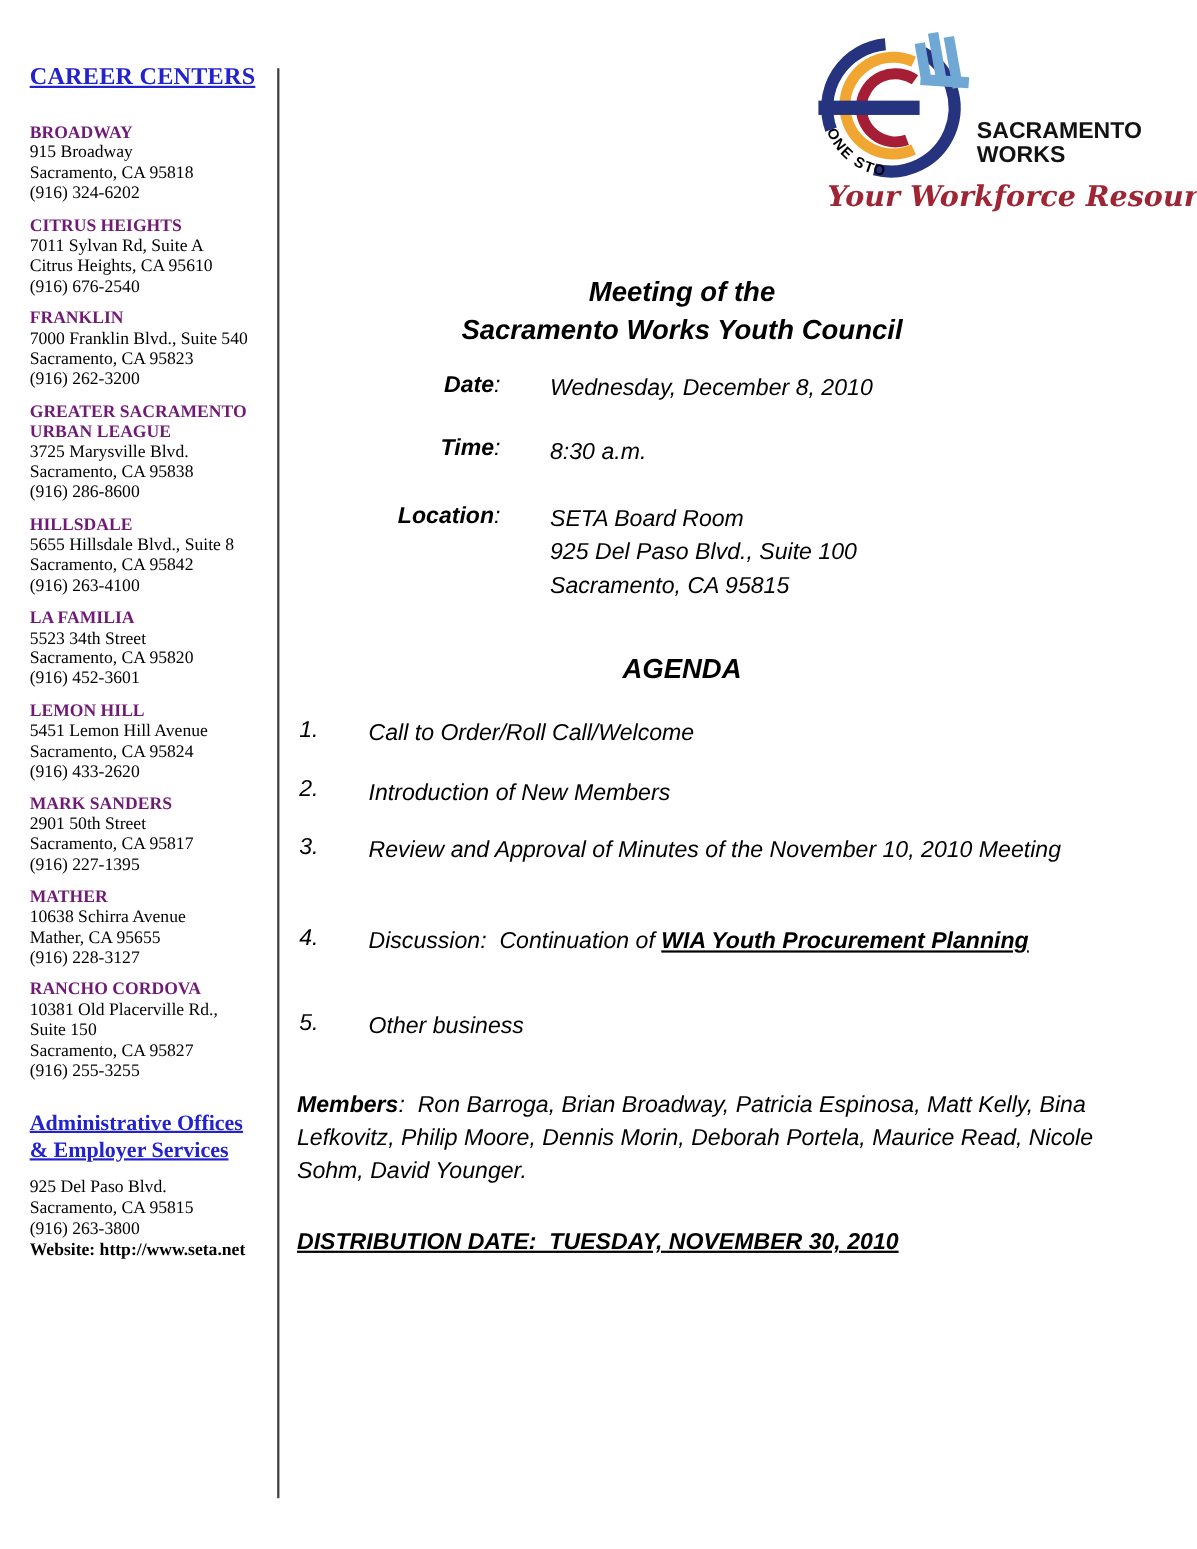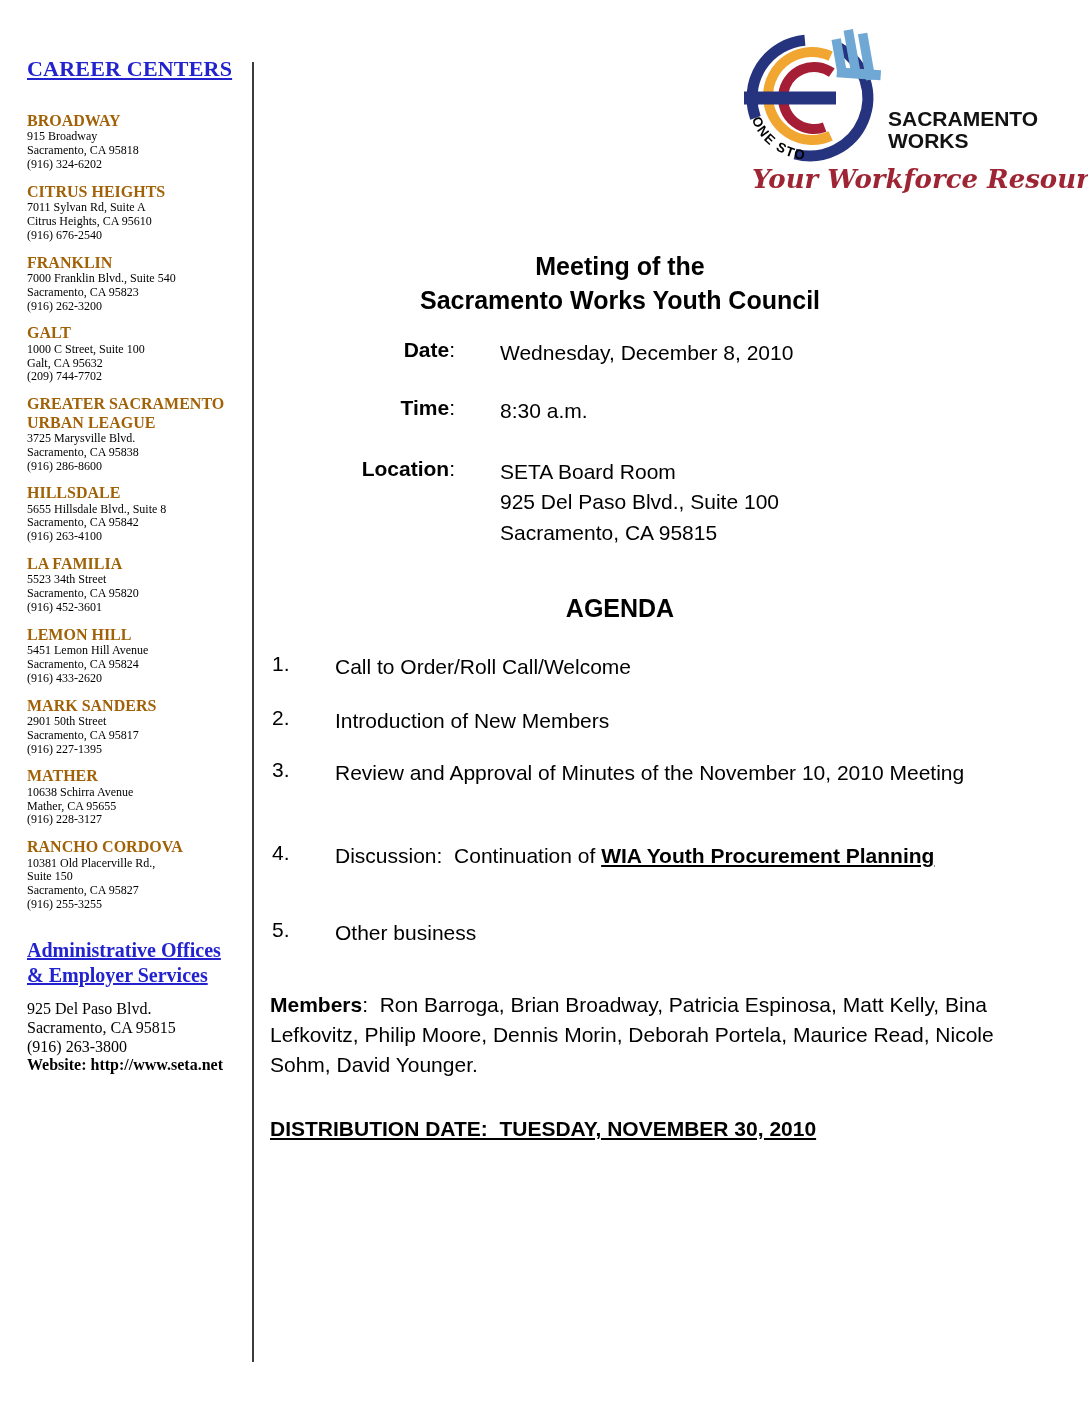--- a/index.html
+++ b/index.html
@@ -4,40 +4,40 @@
 <style>
   html,body { margin:0; padding:0; background:#ffffff; }
   .page { position:relative; width:1088px; height:1408px; background:#ffffff; overflow:hidden;
           font-family:"Liberation Serif", serif; color:#000; }
 
   
   .sidebar { position:absolute; left:27px; top:56px; width:216px; }
   .sb-title { font-size:22px; font-weight:bold; color:#2222CE; text-decoration:underline;
               margin-bottom:30px; letter-spacing:0.2px; }
   .center { margin-bottom:11px; }
-  .center-name { font-size:16px; font-weight:bold; color:#a16207; line-height:1.15; }
-  .center-addr { font-size:12px; line-height:1.15; white-space:pre-line; }
+  .center-name { font-size:16px; font-weight:bold; color:#701a75; line-height:1.15; }
+  .center-addr { font-size:16px; line-height:1.15; white-space:pre-line; }
   .admin { margin-top:26px; }
   .admin-title { font-size:20px; font-weight:bold; color:#2222CE; text-decoration:underline;
                  white-space:pre-line; line-height:1.25; margin-bottom:12px; }
   .admin-addr { font-size:16px; line-height:1.18; white-space:pre-line; }
   .admin-web { font-size:16px; font-weight:bold; line-height:1.18; }
   .divider { position:absolute; left:252px; top:62px; width:2px; height:1300px; background:#3c3c3c; }
 
   
   .logo { position:absolute; left:738px; top:24px; width:345px; height:180px; }
   .logo-emblem { position:absolute; left:0; top:0; }
   .logo-name { position:absolute; left:150px; top:84px; font-family:"Liberation Sans", sans-serif;
                font-weight:bold; font-size:21px; line-height:1.05; color:#121212; white-space:pre-line; }
   .logo-tagline { position:absolute; left:14px; top:140px; font-family:"DejaVu Serif", serif;
                   font-style:italic; font-weight:bold; font-size:26px; color:#9E2533; white-space:nowrap; }
 
   
   .main { position:absolute; left:270px; top:0; width:800px; height:1408px;
-          font-family:"Liberation Sans", sans-serif; }
+          font-family:"Liberation Sans", sans-serif;font-style:italic; }
   .m-title { position:absolute; top:250px; left:0; width:700px; text-align:center;
              font-size:25px; font-weight:bold; line-height:1.35; white-space:pre-line; }
   .detail-row { position:absolute; left:0; display:flex; font-size:21px; }
   .detail-row.r0 { top:338px; }
   .detail-row.r1 { top:396px; }
   .detail-row.r2 { top:457px; }
   .detail-label { width:185px; text-align:right; font-weight:bold; }
   .detail-colon { font-weight:normal; }
   .detail-value { margin-left:45px; white-space:pre-line; line-height:1.45; }
   .agenda-title { position:absolute; top:594px; left:0; width:700px; text-align:center;
@@ -77,26 +77,20 @@
 Citrus Heights, CA 95610
 (916) 676-2540</div>
     </div>
     <div class="center">
       <div class="center-name">FRANKLIN</div>
       <div class="center-addr">7000 Franklin Blvd., Suite 540
 Sacramento, CA 95823
 (916) 262-3200</div>
     </div>
     <div class="center">
-      <div class="center-name">GALT</div>
-      <div class="center-addr">1000 C Street, Suite 100
-Galt, CA 95632
-(209) 744-7702</div>
-    </div>
-    <div class="center">
       <div class="center-name">GREATER SACRAMENTO URBAN LEAGUE</div>
       <div class="center-addr">3725 Marysville Blvd.
 Sacramento, CA 95838
 (916) 286-8600</div>
     </div>
     <div class="center">
       <div class="center-name">HILLSDALE</div>
       <div class="center-addr">5655 Hillsdale Blvd., Suite 8
 Sacramento, CA 95842
 (916) 263-4100</div>

